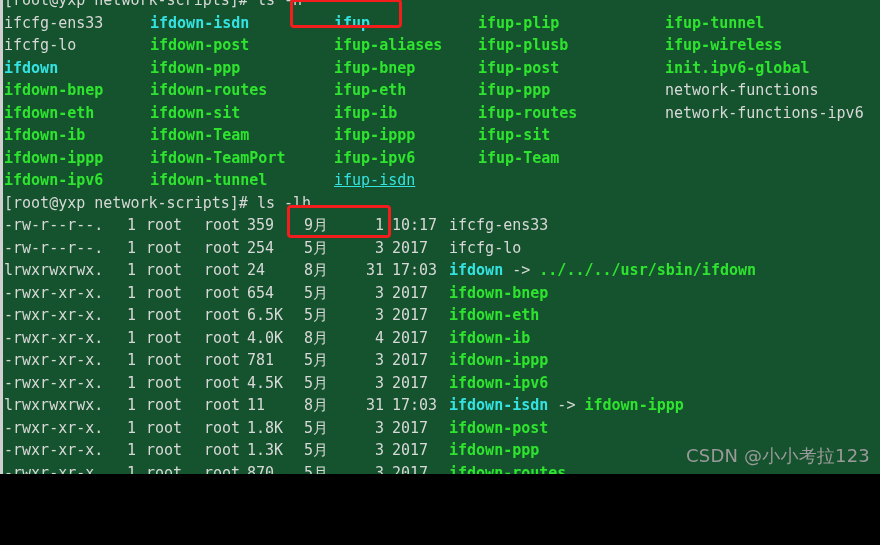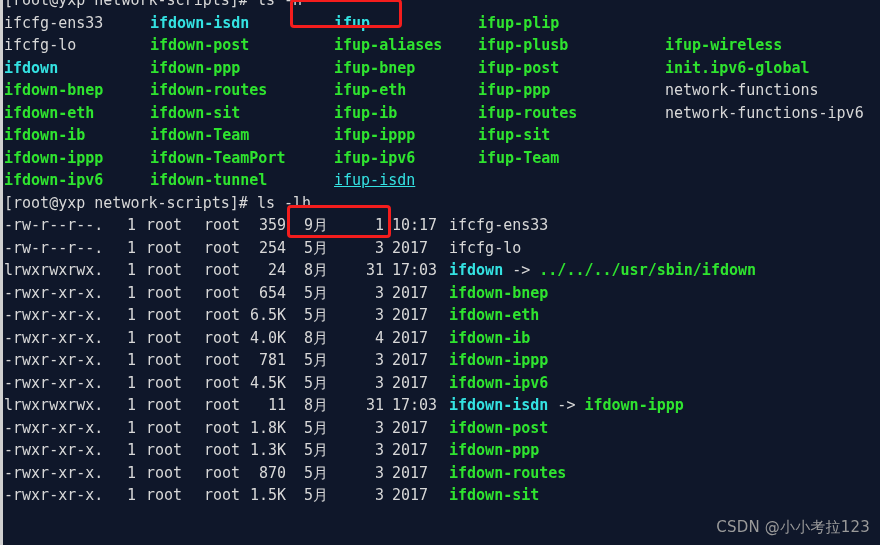--- a/index.html
+++ b/index.html
@@ -3,22 +3,22 @@
 <meta charset="utf-8">
 <style>
   html, body {
     margin: 0;
     padding: 0;
     background: #000;
   }
   #screen {
     position: relative;
     width: 880px;
-    height: 545px;
-    background: #0f172a;
+    height: 474px;
+    background: #14532d;
     overflow: hidden;
     font-family: "DejaVu Sans Mono", "Liberation Mono", monospace;
     font-size: 15px;
     line-height: 22.5px;
     letter-spacing: 0px;
     -webkit-font-smoothing: none;
   }
   
   .left-edge {
     position: absolute;
@@ -51,41 +51,41 @@
   .c3 { position: absolute; left: 330px; }
   .c4 { position: absolute; left: 474px; }
   .c5 { position: absolute; left: 661px; }
 
   
   .lrow { position: relative; white-space: pre; height: 22.5px; }
   .perm  { position: absolute; left: 0px; }
   .lnk   { position: absolute; left: 123px; }
   .ownr  { position: absolute; left: 142px; }
   .grp   { position: absolute; left: 200px; }
-  .size  { position: absolute; left: 236px; text-align: right; width: 46px; }
+  .size  { position: absolute; left: 243px; text-align: left; width: 46px; }
   .mon   { position: absolute; left: 300px; }
   .day   { position: absolute; left: 356px; text-align: right; width: 24px; }
   .tim   { position: absolute; left: 388px; }
   .nm    { position: absolute; left: 445px; }
 
   .redbox {
     position: absolute;
     border: 3px solid #f41d1d;
     border-radius: 4px;
     box-sizing: border-box;
     pointer-events: none;
     z-index: 4;
   }
   .watermark {
     position: absolute;
     right: 10px;
     bottom: 7px;
     color: #9a9a9a;
     font-family: "DejaVu Sans", "Liberation Sans", sans-serif;
-    font-size: 15px;
+    font-size: 18px;
     letter-spacing: 0.2px;
     z-index: 6;
   }
   .cut-top {
     position: absolute;
     left: 4px; top: 0px;
     height: 4px;
     overflow: hidden;
     color: #d8d8d8;
     white-space: pre;
@@ -95,21 +95,21 @@
 <body>
 
 <div id="screen">
 
   <div class="left-edge"></div>
 
   <div class="cut-top">[root@yxp network-scripts]#</div>
 
   <div class="term" id="terminal-body">
       <div class="line"><span class="wht">[root@yxp network-scripts</span><span class="wht">]# </span><span class="wht">ls -h</span></div>
-      <div class="lsrow"><span class="c1 wht">ifcfg-ens33</span><span class="c2 cyn">ifdown-isdn</span><span class="c3 cyn">ifup</span><span class="c4 grn">ifup-plip</span></div>
+      <div class="lsrow"><span class="c1 wht">ifcfg-ens33</span><span class="c2 cyn">ifdown-isdn</span><span class="c3 cyn">ifup</span><span class="c4 grn">ifup-plip</span><span class="c5 grn">ifup-tunnel</span></div>
       <div class="lsrow"><span class="c1 wht">ifcfg-lo</span><span class="c2 grn">ifdown-post</span><span class="c3 grn">ifup-aliases</span><span class="c4 grn">ifup-plusb</span><span class="c5 grn">ifup-wireless</span></div>
       <div class="lsrow"><span class="c1 cyn">ifdown</span><span class="c2 grn">ifdown-ppp</span><span class="c3 grn">ifup-bnep</span><span class="c4 grn">ifup-post</span><span class="c5 grn">init.ipv6-global</span></div>
       <div class="lsrow"><span class="c1 grn">ifdown-bnep</span><span class="c2 grn">ifdown-routes</span><span class="c3 grn">ifup-eth</span><span class="c4 grn">ifup-ppp</span><span class="c5 wht">network-functions</span></div>
       <div class="lsrow"><span class="c1 grn">ifdown-eth</span><span class="c2 grn">ifdown-sit</span><span class="c3 grn">ifup-ib</span><span class="c4 grn">ifup-routes</span><span class="c5 wht">network-functions-ipv6</span></div>
       <div class="lsrow"><span class="c1 grn">ifdown-ib</span><span class="c2 grn">ifdown-Team</span><span class="c3 grn">ifup-ippp</span><span class="c4 grn">ifup-sit</span></div>
       <div class="lsrow"><span class="c1 grn">ifdown-ippp</span><span class="c2 grn">ifdown-TeamPort</span><span class="c3 grn">ifup-ipv6</span><span class="c4 grn">ifup-Team</span></div>
       <div class="lsrow"><span class="c1 grn">ifdown-ipv6</span><span class="c2 grn">ifdown-tunnel</span><span class="c3 cyn-u">ifup-isdn</span></div>
       <div class="line"><span class="wht">[root@yxp network-scripts</span><span class="wht">]# </span><span class="wht">ls -lh</span></div>
       <div class="lrow"><span class="perm wht">-rw-r--r--.</span><span class="lnk wht">1</span><span class="ownr wht">root</span><span class="grp wht">root</span><span class="size wht">359</span><span class="mon wht">9月</span><span class="day wht">1</span><span class="tim wht">10:17</span><span class="nm"><span class="wht">ifcfg-ens33</span></span></div>
       <div class="lrow"><span class="perm wht">-rw-r--r--.</span><span class="lnk wht">1</span><span class="ownr wht">root</span><span class="grp wht">root</span><span class="size wht">254</span><span class="mon wht">5月</span><span class="day wht">3</span><span class="tim wht">2017</span><span class="nm"><span class="wht">ifcfg-lo</span></span></div>

